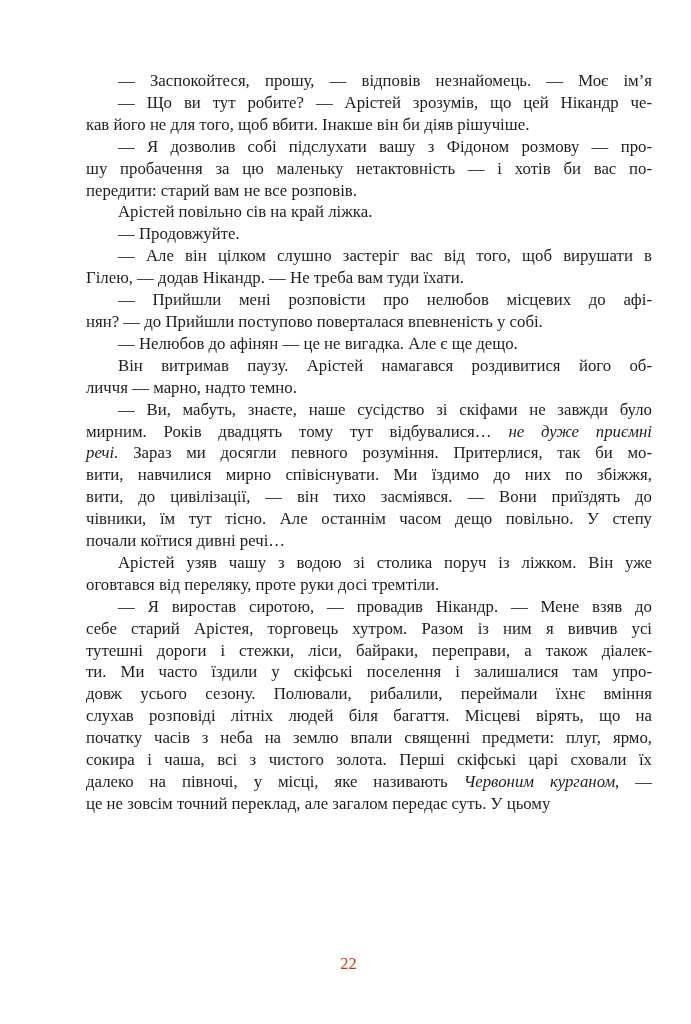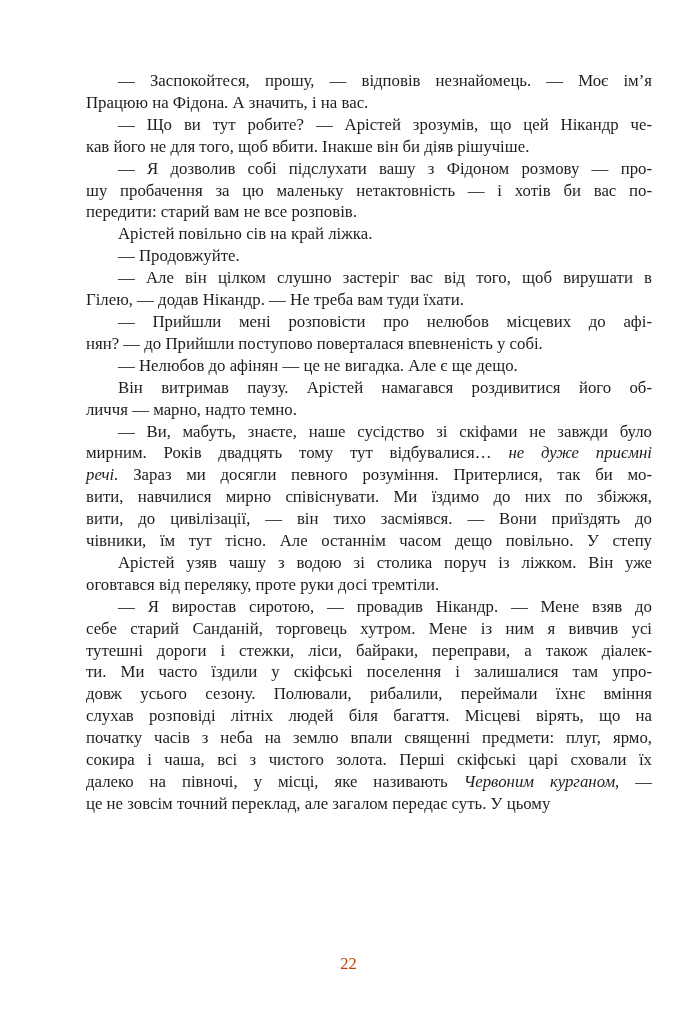--- a/index.html
+++ b/index.html
@@ -42,21 +42,20 @@
     color: #c2410c;
   }
 </style>
 </head>
 <body>
 
 <div class="page">
   <div class="text-block">
       <div class="para">
         <div class="line line-first"><span>— Заспокойтеся, прошу, — відповів незнайомець. — Моє ім’я</span></div>
-        <div class="line line-last"><span>Працюю на Фідона. А значить, і на вас.</span></div>
       </div>
       <div class="para">
         <div class="line line-first"><span>— Що ви тут робите? — Арістей зрозумів, що цей Нікандр че-</span></div>
         <div class="line line-last"><span>кав його не для того, щоб вбити. Інакше він би діяв рішучіше.</span></div>
       </div>
       <div class="para">
         <div class="line line-first"><span>— Я дозволив собі підслухати вашу з Фідоном розмову — про-</span></div>
         <div class="line"><span>шу пробачення за цю маленьку нетактовність — і хотів би вас по-</span></div>
         <div class="line line-last"><span>передити: старий вам не все розповів.</span></div>
       </div>
@@ -81,28 +80,29 @@
         <div class="line line-first"><span>Він витримав паузу. Арістей намагався роздивитися його об-</span></div>
         <div class="line line-last"><span>личчя — марно, надто темно.</span></div>
       </div>
       <div class="para">
         <div class="line line-first"><span>— Ви, мабуть, знаєте, наше сусідство зі скіфами не завжди було</span></div>
         <div class="line"><span>мирним. Років двадцять тому тут відбувалися… </span><span class="italic">не дуже приємні</span></div>
         <div class="line"><span class="italic">речі.</span><span> Зараз ми досягли певного розуміння. Притерлися, так би мо-</span></div>
         <div class="line"><span>вити, навчилися мирно співіснувати. Ми їздимо до них по збіжжя,</span></div>
         <div class="line"><span>вити, до цивілізації, — він тихо засміявся. — Вони приїздять до</span></div>
         <div class="line"><span>чівники, їм тут тісно. Але останнім часом дещо повільно. У степу</span></div>
+        <div class="line line-last"><span>почали коїтися дивні речі…</span></div>
       </div>
       <div class="para">
         <div class="line line-first"><span>Арістей узяв чашу з водою зі столика поруч із ліжком. Він уже</span></div>
         <div class="line line-last"><span>оговтався від переляку, проте руки досі тремтіли.</span></div>
       </div>
       <div class="para">
         <div class="line line-first"><span>— Я виростав сиротою, — провадив Нікандр. — Мене взяв до</span></div>
-        <div class="line"><span>себе старий Санданій, торговець хутром. Мене із ним я вивчив усі</span></div>
+        <div class="line"><span>себе старий Арістея, торговець хутром. Разом із ним я вивчив усі</span></div>
         <div class="line"><span>тутешні дороги і стежки, ліси, байраки, переправи, а також діалек-</span></div>
         <div class="line"><span>ти. Ми часто їздили у скіфські поселення і залишалися там упро-</span></div>
         <div class="line"><span>довж усього сезону. Полювали, рибалили, переймали їхнє вміння</span></div>
         <div class="line"><span>слухав розповіді літніх людей біля багаття. Місцеві вірять, що на</span></div>
         <div class="line"><span>початку часів з неба на землю впали священні предмети: плуг, ярмо,</span></div>
         <div class="line"><span>сокира і чаша, всі з чистого золота. Перші скіфські царі сховали їх</span></div>
         <div class="line"><span>далеко на півночі, у місці, яке називають </span><span class="italic">Червоним курганом</span><span>, —</span></div>
         <div class="line line-last"><span>це не зовсім точний переклад, але загалом передає суть. У цьому</span></div>
       </div>
     </div>

